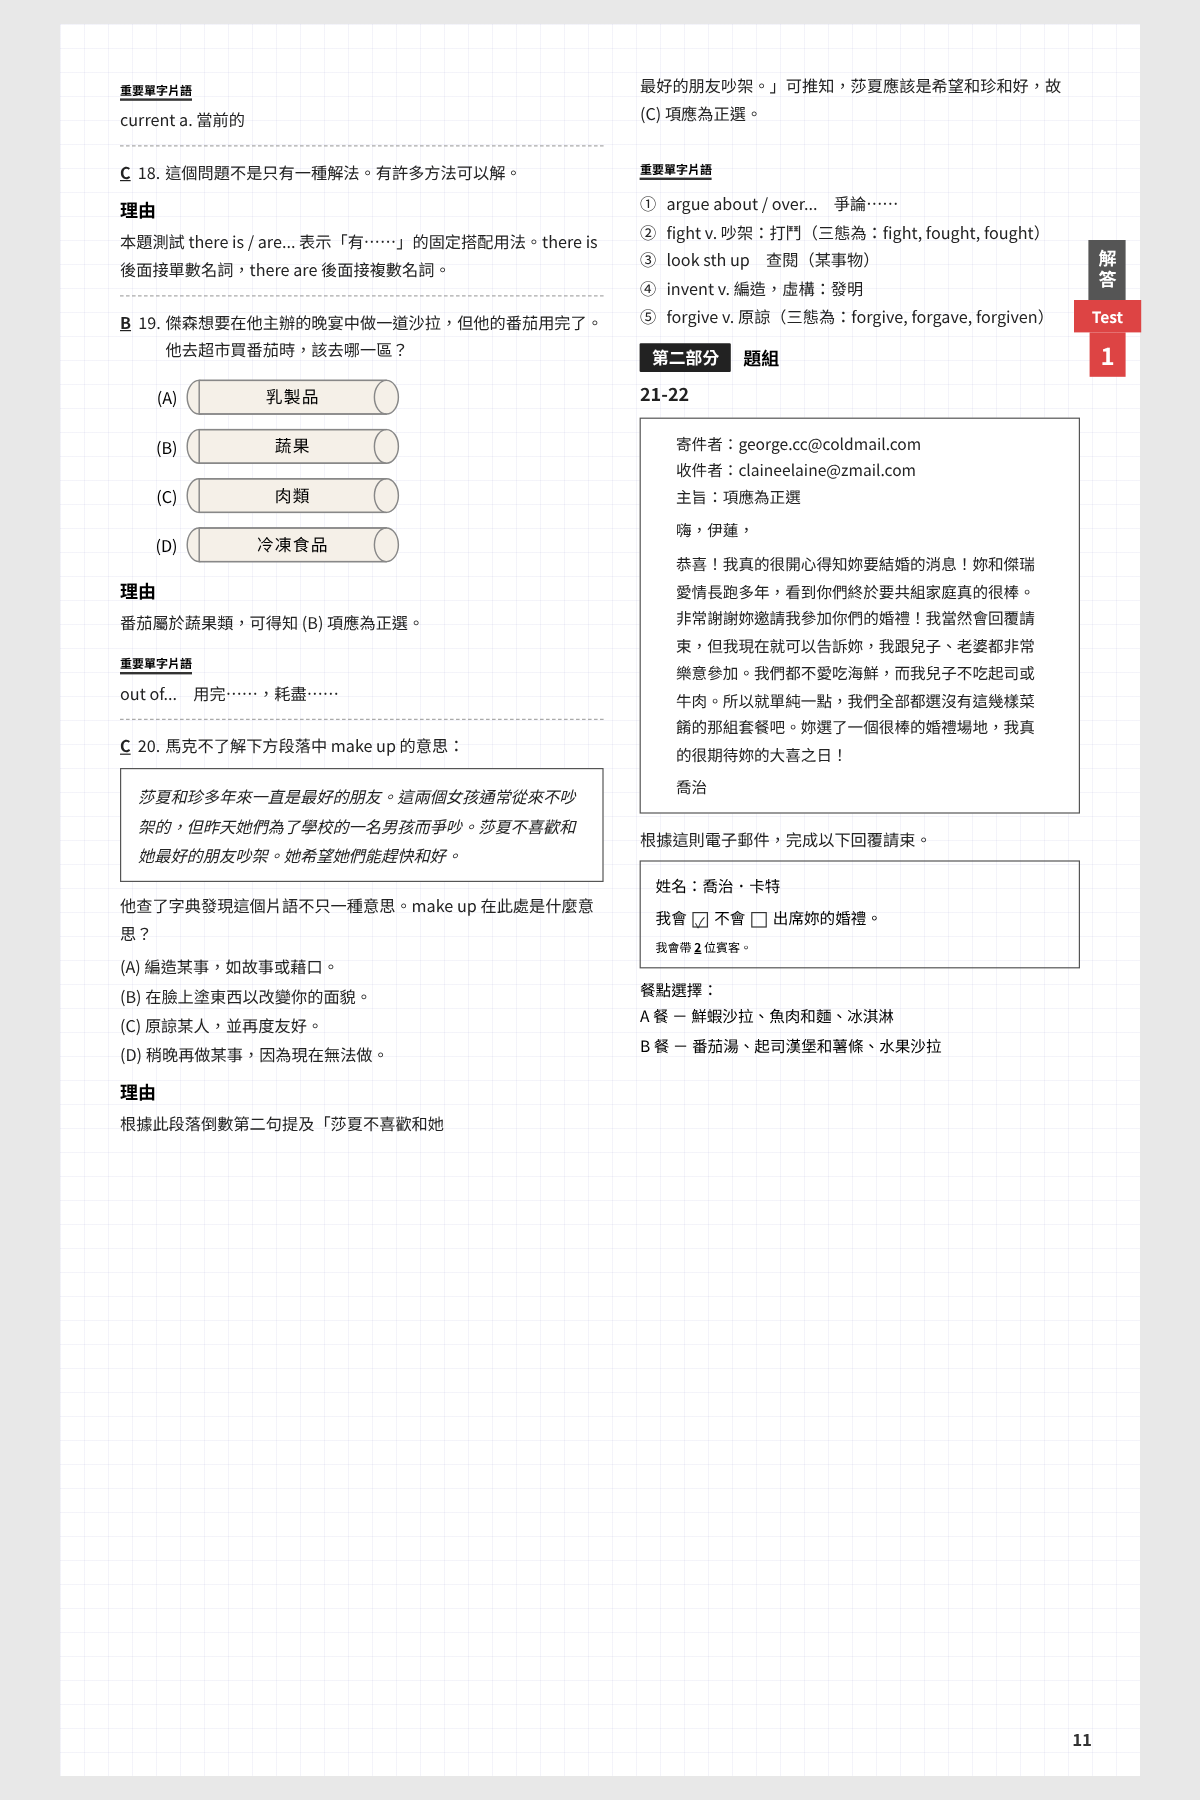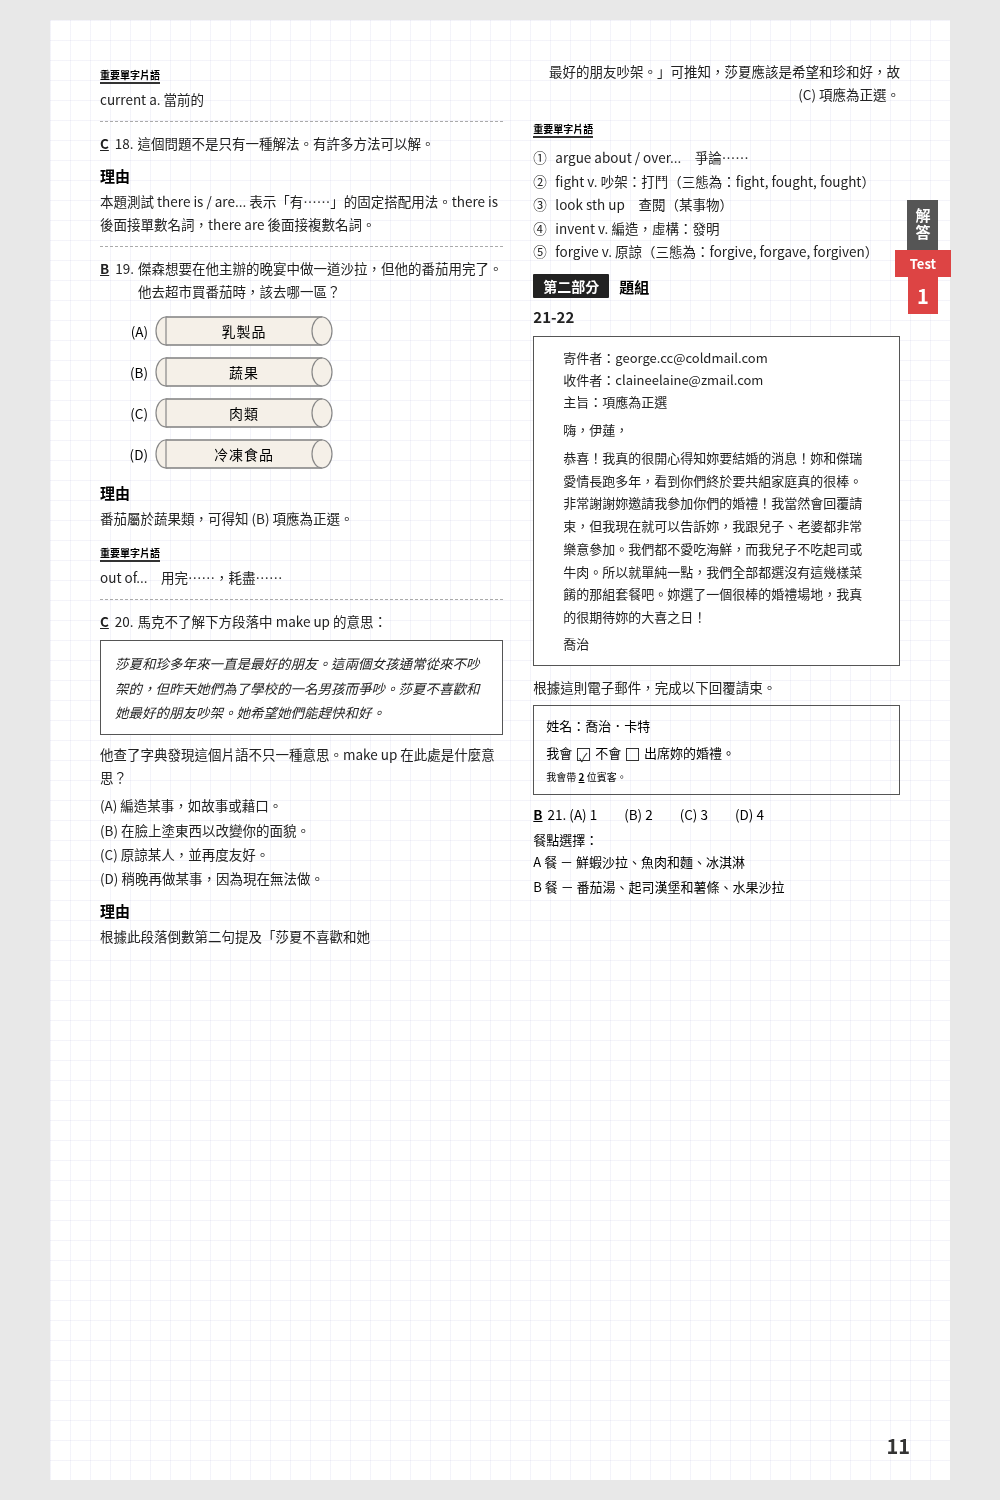--- a/index.html
+++ b/index.html
@@ -254,21 +254,21 @@
       padding: 4px 5px;
       text-align: center;
       min-width: 30px;
     }
 
     
     .page-num {
       position: absolute;
       bottom: 20px;
       right: 40px;
-      font-size: 20px;
+      font-size: 14px;
       color: #333;
       font-weight: bold;
       margin-top: 48px;
     }
     .bold-text { font-weight: bold; }
   </style>
 </head>
 <body>
 
 <div class="page">
@@ -398,21 +398,21 @@
         <div class="option-line">(D) 稍晚再做某事，因為現在無法做。</div>
       </div>
 
       <div class="reason-title">理由</div>
       <div class="text-block">根據此段落倒數第二句提及「莎夏不喜歡和她</div>
 
     </div>
 
     <div class="right-col">
 
-      <div class="text-block" style="margin-bottom:8px;text-align:right;">最好的朋友吵架。」可推知，莎夏應該是希望和珍和好，故 (C) 項應為正選。</div>
+      <div class="text-block" style="margin-bottom:20px;">最好的朋友吵架。」可推知，莎夏應該是希望和珍和好，故 (C) 項應為正選。</div>
 
       <div>
         <span class="section-title">重要單字片語</span>
         <div style="margin-top:4px;">
           <div class="vocab-item">
             <span class="vocab-num">①</span>
             <span>argue about / over...　爭論……</span>
           </div>
           <div class="vocab-item">
             <span class="vocab-num">②</span>
@@ -462,24 +462,20 @@
           <span class="checkbox-inline"></span>
           <span> 出席妳的婚禮。</span>
         </div>
         <div style="font-size:10px; margin-top:2px;">
           <span>我會帶 </span>
           <span style="text-decoration:underline; font-weight:bold;">2</span>
           <span> 位賓客。</span>
         </div>
       </div>
 
-      <div class="answer-question">
-        <span class="answer-letter">B</span>
-        <span> 21. (A) 1　　(B) 2　　(C) 3　　(D) 4</span>
-      </div>
 
       <div style="font-size:13px; margin-top:4px;">
         <span>餐點選擇：</span>
       </div>
       <div class="meal-option">
         A 餐 － 鮮蝦沙拉、魚肉和麵、冰淇淋
       </div>
       <div class="meal-option">
         B 餐 － 番茄湯、起司漢堡和薯條、水果沙拉
       </div>

